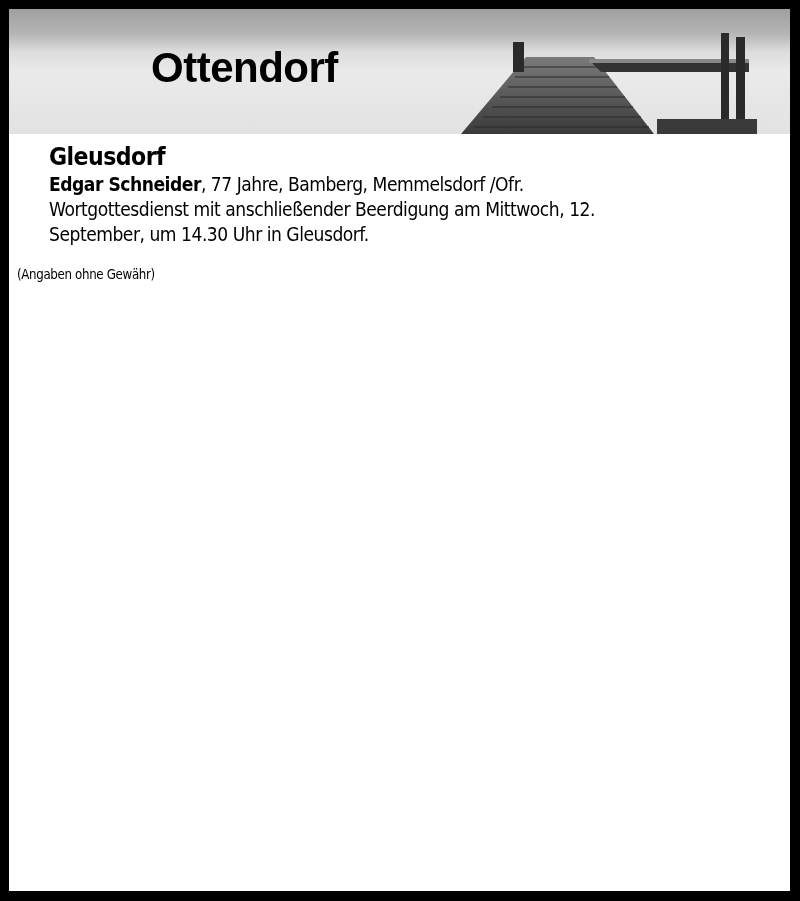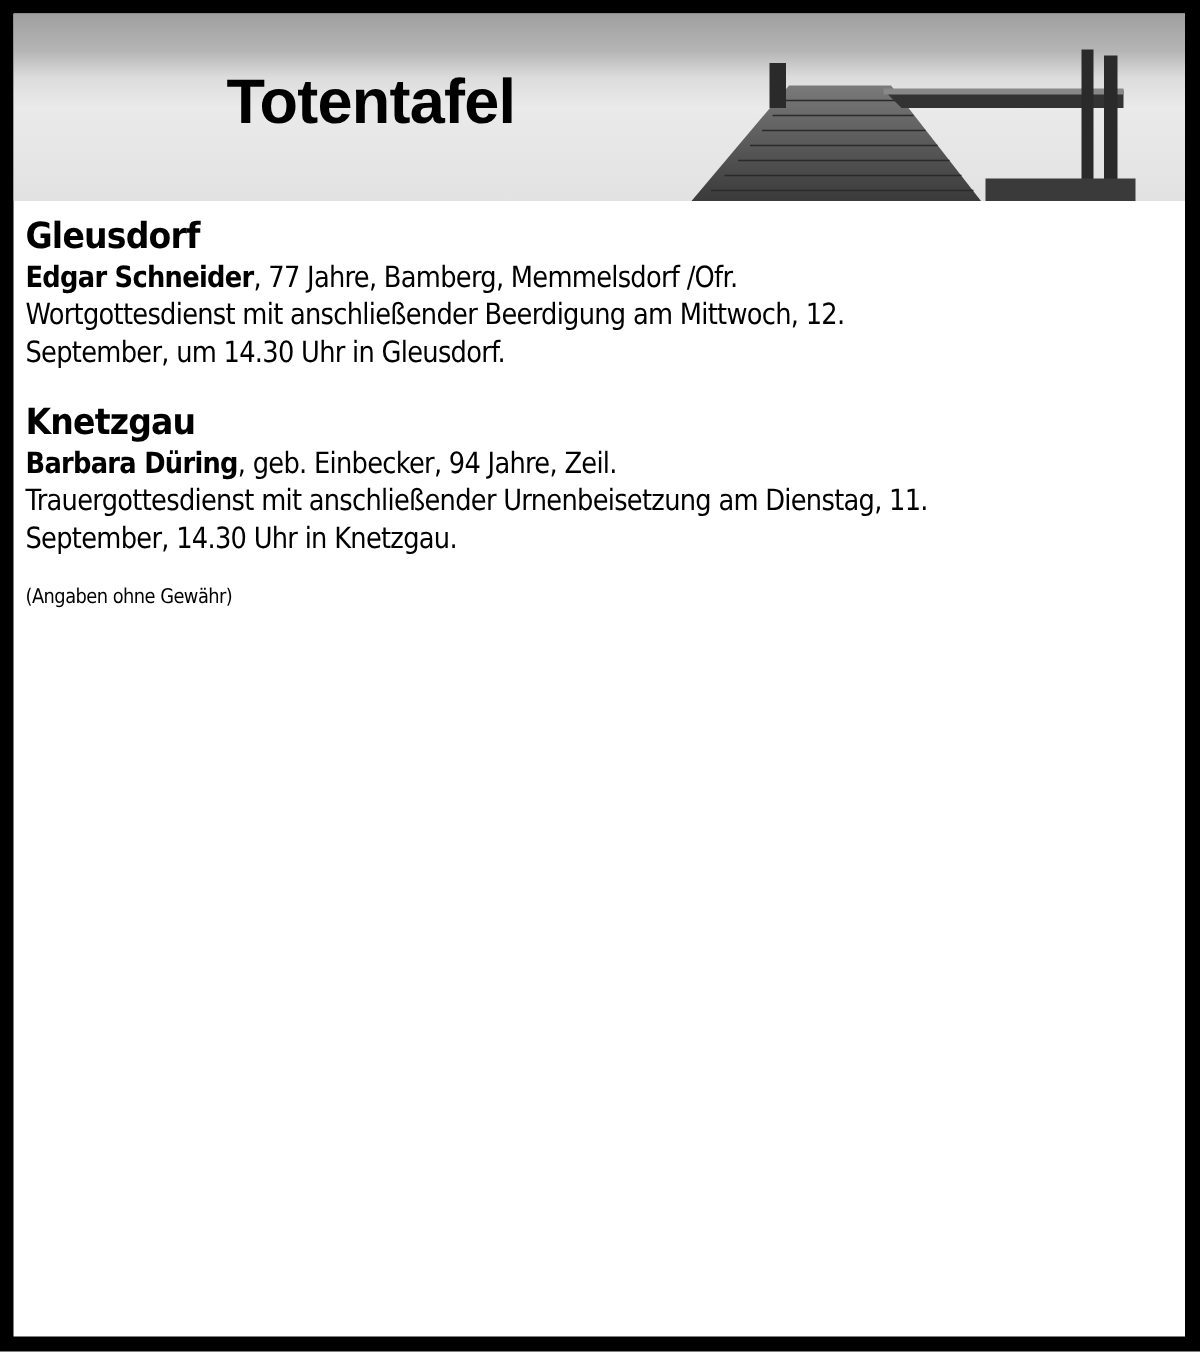--- a/index.html
+++ b/index.html
@@ -30,21 +30,21 @@
       font-weight: bold;
       font-size: 42px;
       color: #000;
       letter-spacing: -0.5px;
       line-height: 1;
     }
     .pier-svg { position: absolute; left: 0; top: 0; }
     .content {
       padding: 8px 0 0 8px;
     }
-    .entry { margin-bottom: 19px; }
+    .entry { margin-bottom: 19px; margin-left: 32px; }
     .place {
       font-family: "DejaVu Sans", sans-serif;
       font-weight: bold;
       font-size: 24px;
       line-height: 30px;
       color: #000;
       letter-spacing: -0.6px;
       transform: scaleX(0.92);
       transform-origin: left center;
     }
@@ -102,36 +102,30 @@
       </g>
 
       <polygon points="580,51 740,51 740,63 592,63" fill="#333"></polygon>
       <rect x="580" y="50" width="160" height="4" fill="#888"></rect>
 
       <rect x="504" y="33" width="11" height="30" fill="#2a2a2a"></rect>
       <rect x="712" y="24" width="8" height="88" fill="#2a2a2a"></rect>
       <rect x="727" y="28" width="9" height="90" fill="#2a2a2a"></rect>
       <rect x="648" y="110" width="100" height="15" fill="#3a3a3a"></rect>
     </svg>
-    <div class="banner-title">Totentafel</div>
+    <div class="banner-title">Ottendorf</div>
   </div>
 
   <div class="content">
     <div class="entry">
       <div class="place">Gleusdorf</div>
       <div class="line"><span class="name">Edgar Schneider</span><span>, 77 Jahre, Bamberg, Memmelsdorf /Ofr.</span></div>
       <div class="line">Wortgottesdienst mit anschließender Beerdigung am Mittwoch, 12.</div>
       <div class="line">September, um 14.30 Uhr in Gleusdorf.</div>
     </div>
 
 
 
 
-    <div class="entry">
-      <div class="place">Knetzgau</div>
-      <div class="line"><span class="name">Barbara Düring</span><span>, geb. Einbecker, 94 Jahre, Zeil.</span></div>
-      <div class="line">Trauergottesdienst mit anschließender Urnenbeisetzung am Dienstag, 11.</div>
-      <div class="line">September, 14.30 Uhr in Knetzgau.</div>
-    </div>
 
     <div class="disclaimer">(Angaben ohne Gewähr)</div>
   </div>
 </div>
 
 </body></html>

